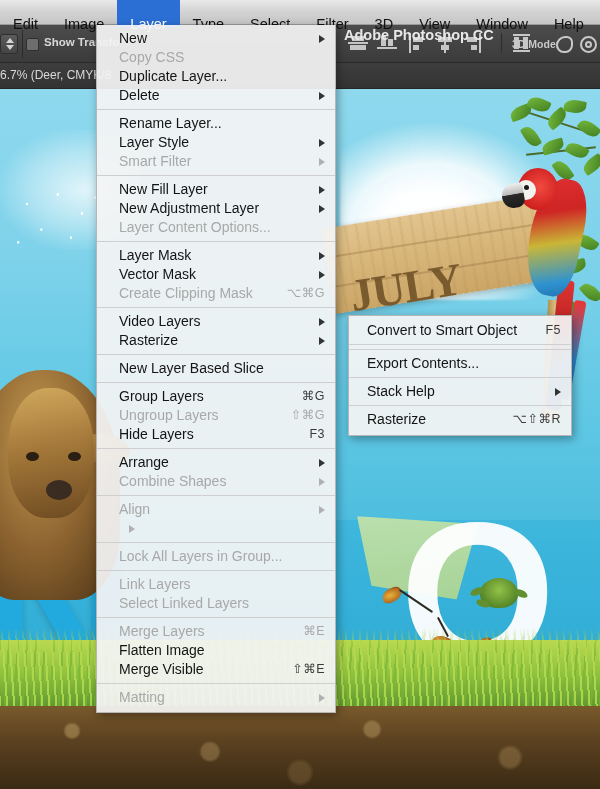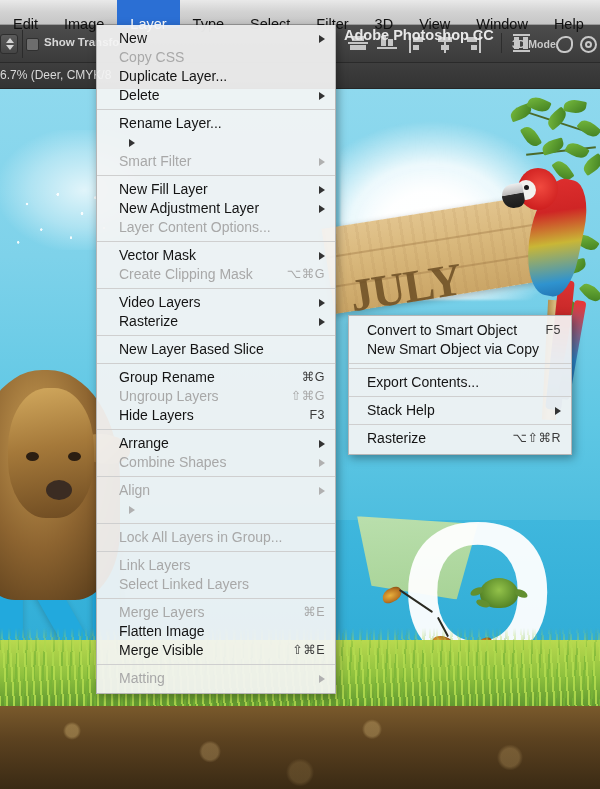--- a/index.html
+++ b/index.html
@@ -461,39 +461,44 @@
     </div>
     <div class="row">
       <span class="lbl">Delete</span>
       <span class="arrow"></span>
     </div>
     <div class="sep"></div>
     <div class="row">
       <span class="lbl">Rename Layer...</span>
     </div>
     <div class="row">
+      <span class="lbl">Layer Style</span>
       <span class="arrow"></span>
     </div>
     <div class="row dim">
       <span class="lbl">Smart Filter</span>
       <span class="arrow"></span>
     </div>
     <div class="sep"></div>
     <div class="row">
       <span class="lbl">New Fill Layer</span>
       <span class="arrow"></span>
     </div>
     <div class="row">
       <span class="lbl">New Adjustment Layer</span>
       <span class="arrow"></span>
     </div>
     <div class="row dim">
       <span class="lbl">Layer Content Options...</span>
     </div>
     <div class="sep"></div>
+    <div class="row">
+      <span class="lbl">Layer Mask</span>
+      <span class="arrow"></span>
+    </div>
     <div class="row">
       <span class="lbl">Vector Mask</span>
       <span class="arrow"></span>
     </div>
     <div class="row dim">
       <span class="lbl">Create Clipping Mask</span>
       <span class="sc">⌥⌘G</span>
     </div>
     <div class="sep"></div>
     <div class="row">
@@ -503,21 +508,21 @@
     <div class="row">
       <span class="lbl">Rasterize</span>
       <span class="arrow"></span>
     </div>
     <div class="sep"></div>
     <div class="row">
       <span class="lbl">New Layer Based Slice</span>
     </div>
     <div class="sep"></div>
     <div class="row">
-      <span class="lbl">Group Rename</span>
+      <span class="lbl">Group Layers</span>
       <span class="sc">⌘G</span>
     </div>
     <div class="row dim">
       <span class="lbl">Ungroup Layers</span>
       <span class="sc">⇧⌘G</span>
     </div>
     <div class="row">
       <span class="lbl">Hide Layers</span>
       <span class="sc">F3</span>
     </div>
@@ -566,23 +571,20 @@
       <span class="lbl">Matting</span>
       <span class="arrow"></span>
     </div>
   </div>
 
 <div class="menu sub" id="submenu">
     <div class="row">
       <span class="lbl">Convert to Smart Object</span>
       <span class="sc">F5</span>
     </div>
-    <div class="row">
-      <span class="lbl">New Smart Object via Copy</span>
-    </div>
     <div class="sep"></div>
     <div class="sep"></div>
     <div class="row">
       <span class="lbl">Export Contents...</span>
     </div>
     <div class="sep"></div>
     <div class="row">
       <span class="lbl">Stack Help</span>
       <span class="arrow"></span>
     </div>

